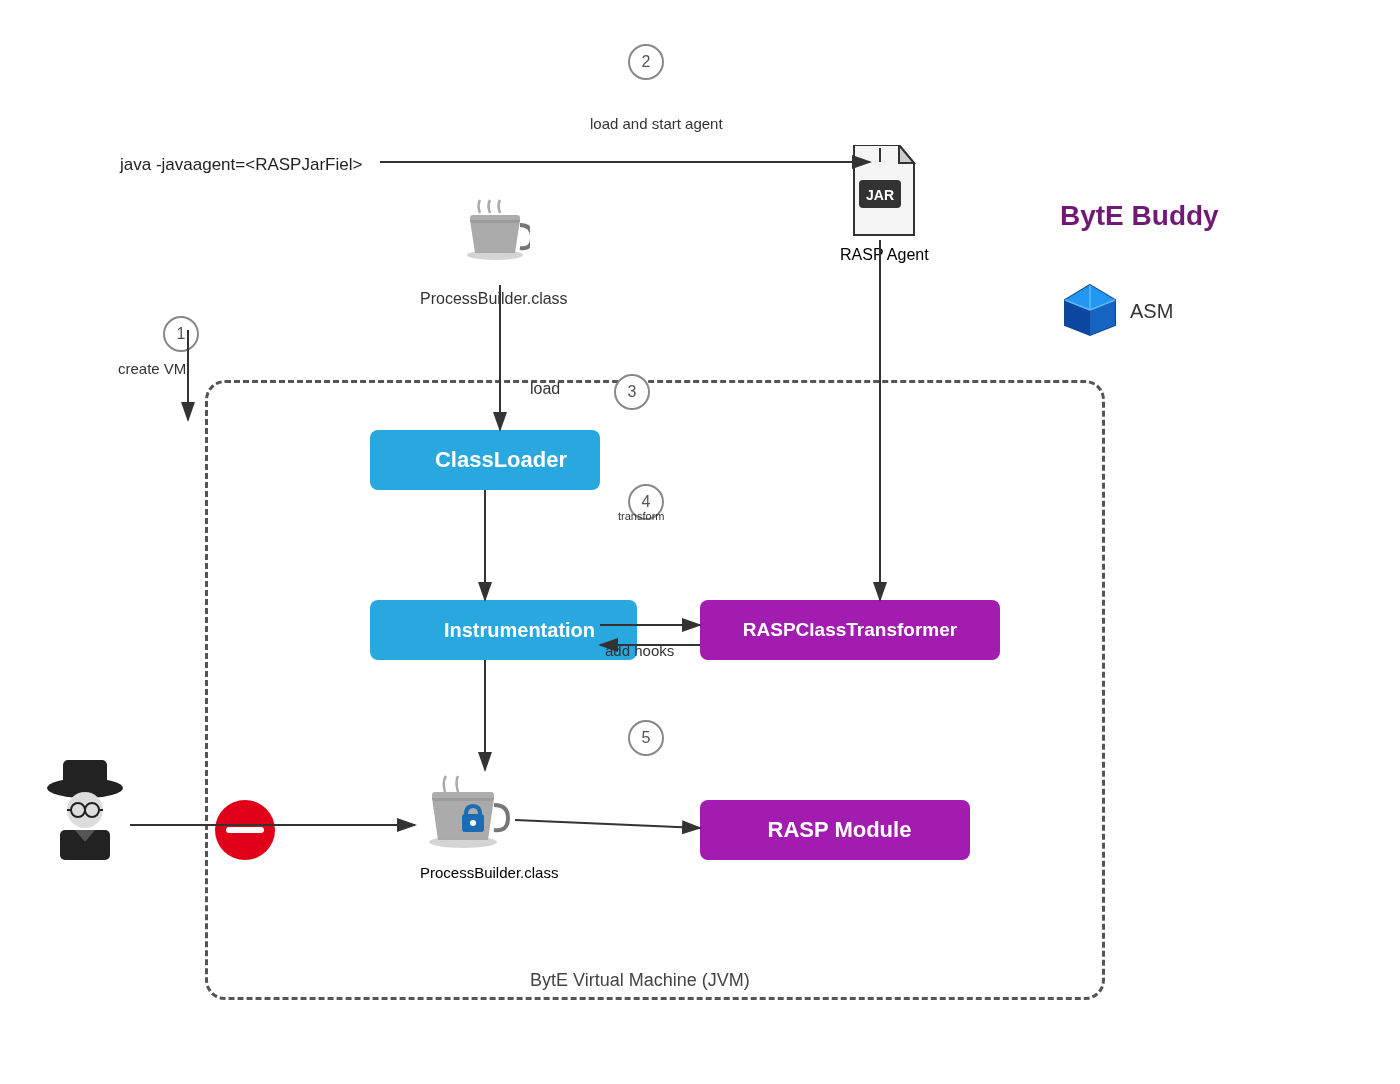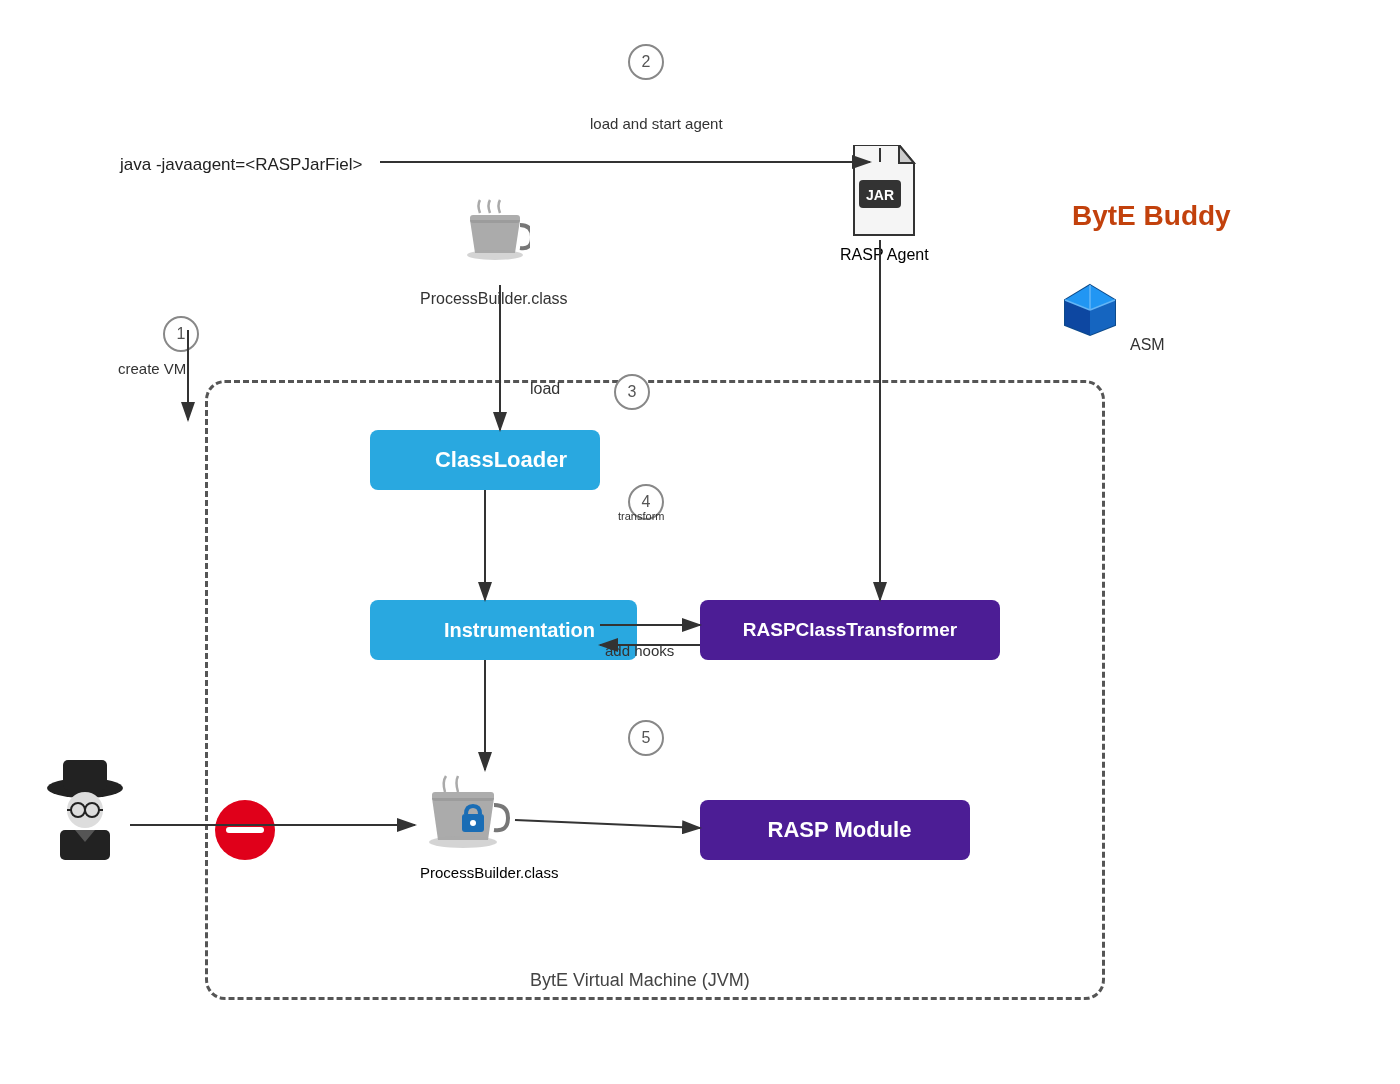--- a/index.html
+++ b/index.html
@@ -44,21 +44,21 @@
       display: flex;
       align-items: center;
       justify-content: center;
       font-size: 20px;
       font-weight: bold;
       padding-left: 32px;
     }
 
     .pink-box {
       position: absolute;
-      background: #4c1d95;
+      background: #a21caf;
       color: #fff;
       border-radius: 8px;
       display: flex;
       align-items: center;
       justify-content: center;
       font-size: 20px;
       font-weight: bold;
     }
 
     
@@ -117,31 +117,30 @@
       text-align: center;
     }
 
     
     .bytebuddy-text {
       position: absolute;
       font-size: 28px;
       font-weight: bold;
       font-family: 'Arial Black', Arial, sans-serif;
     }
-    .byte-part { color: #c2410c; margin-left: 12px; }
+    .byte-part { color: #701a75; }
 
     .asm-icon {
       position: absolute;
     }
 
     .asm-label {
       position: absolute;
-      font-size: 16px;
+      font-size: 20px;
       color: #333;
-      margin-top: 36px;
     }
   </style>
 </head>
 <body>
 
 <div class="diagram-container">
 
   <div class="jvm-border" style="left: 205px; top: 380px; width: 900px; height: 620px;"></div>
 
   <div class="label" style="left: 530px; top: 970px; font-size: 18px; color: #444;">BytE Virtual Machine (JVM)</div>

